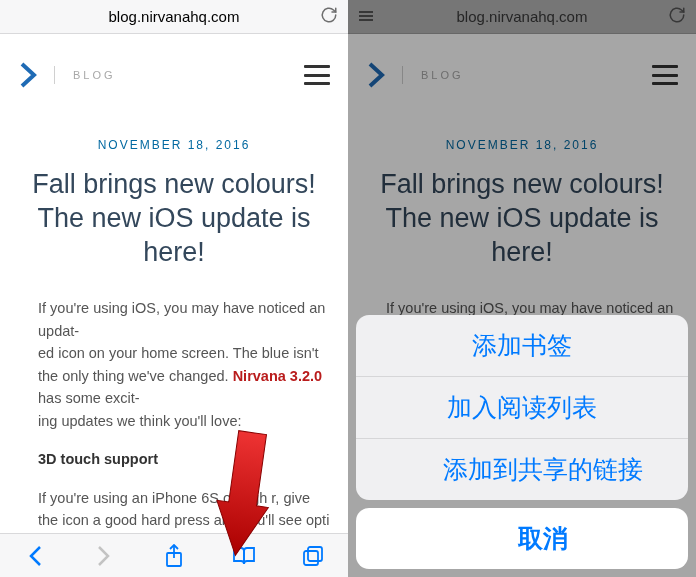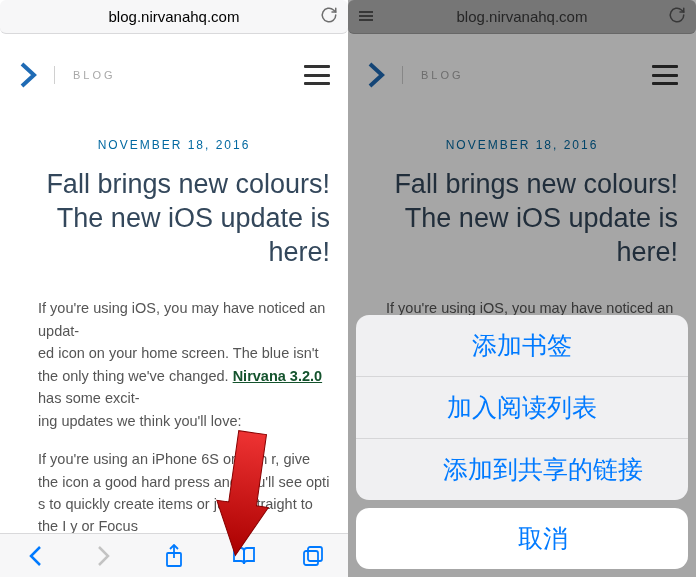--- a/index.html
+++ b/index.html
@@ -29,21 +29,20 @@
   
   .addr-bar {
     height: 34px;
     background: #f7f7f8;
     border-bottom: 1px solid #d9d9db;
     display: flex;
     align-items: center;
     padding: 0 10px;
     position: relative;
     z-index: 1;
-    border-radius: 6px;
   }
   .addr-bar.dim { background: #b5b5b6; border-bottom-color: #9e9e9f; }
   .addr-center {
     flex: 1;
     text-align: center;
     font-size: 15px;
     color: #000;
   }
   .addr-bar.dim .addr-center { color: #3a3a3a; }
   .addr-reload {
@@ -92,38 +91,38 @@
     z-index: 1;
   }
   .post-date {
     text-align: center;
     font-size: 12px;
     letter-spacing: 2px;
     color: #0369a1;
     margin-bottom: 16px;
   }
   .post-title {
-    text-align: right;
+    text-align: center;
     font-size: 27px;
     font-weight: 400;
     color: #33475b;
     line-height: 1.25;
     margin-bottom: 28px;
     font-family: "Helvetica Neue", Helvetica, Arial, sans-serif;
   }
   .post-body {
     font-size: 14.5px;
     color: #555;
     line-height: 1.55;
     text-align: left;
     margin-left: 20px;
   }
   .post-body p { margin-bottom: 16px; }
   .strong { font-weight: 700; color: #333; }
-  .link { font-weight: 700; color: #14532d; text-decoration: underline; }
+  .link { font-weight: 700; color: #b91c1c; }
   
   .social-row {
     position: absolute;
     left: 0; right: 0; bottom: 44px;
     height: 38px;
     display: flex;
     border-top: 1px solid #e3e3e3;
     background: rgba(255,255,255,0.7);
     z-index: 2;
   }
@@ -181,21 +180,21 @@
     border-bottom: 1px solid #d6d6d8;
     cursor: pointer;
   }
   .sheet-btn:last-child { border-bottom: none; padding-left: 42px; }
   .sheet-cancel {
     background: #fff;
     border-radius: 13px;
     overflow: hidden;
   }
   .sheet-cancel .sheet-btn {
-    font-weight: 400;
+    font-weight: 700;
     border-bottom: none;
     border-radius: 10px;
   }
 </style>
 </head>
 <body>
 
 <div class="phone">
 
   <div class="addr-bar">
@@ -226,20 +225,21 @@
 
   <div class="article">
     <div class="post-date">NOVEMBER 18, 2016</div>
     <h1 class="post-title">Fall brings new colours! The new iOS update is here!</h1>
     <div class="post-body">
       <p>
         <span style="white-space:pre-line">If you're using iOS, you may have noticed an updat-
 ed icon on your home screen. The blue isn't the only thing we've changed. </span><span class="link">Nirvana 3.2.0</span><span style="white-space:pre-line"> has some excit-
 ing updates we think you'll love:</span>
       </p>
+      <p class="strong">3D touch support</p>
       <p style="white-space:pre-line">If you're using an iPhone 6S or high r, give the icon a good hard press and you'll see opti   s to quickly create items or jump straight to the I   y or Focus</p>
     </div>
   </div>
 
 
   <div class="safari-toolbar">
     <div class="tb-btn">
       <svg width="14" height="22" viewBox="0 0 14 22" fill="none" stroke="#007aff" stroke-width="2.5">
           <polyline points="12,2 3,11 12,20"></polyline>
         </svg>

